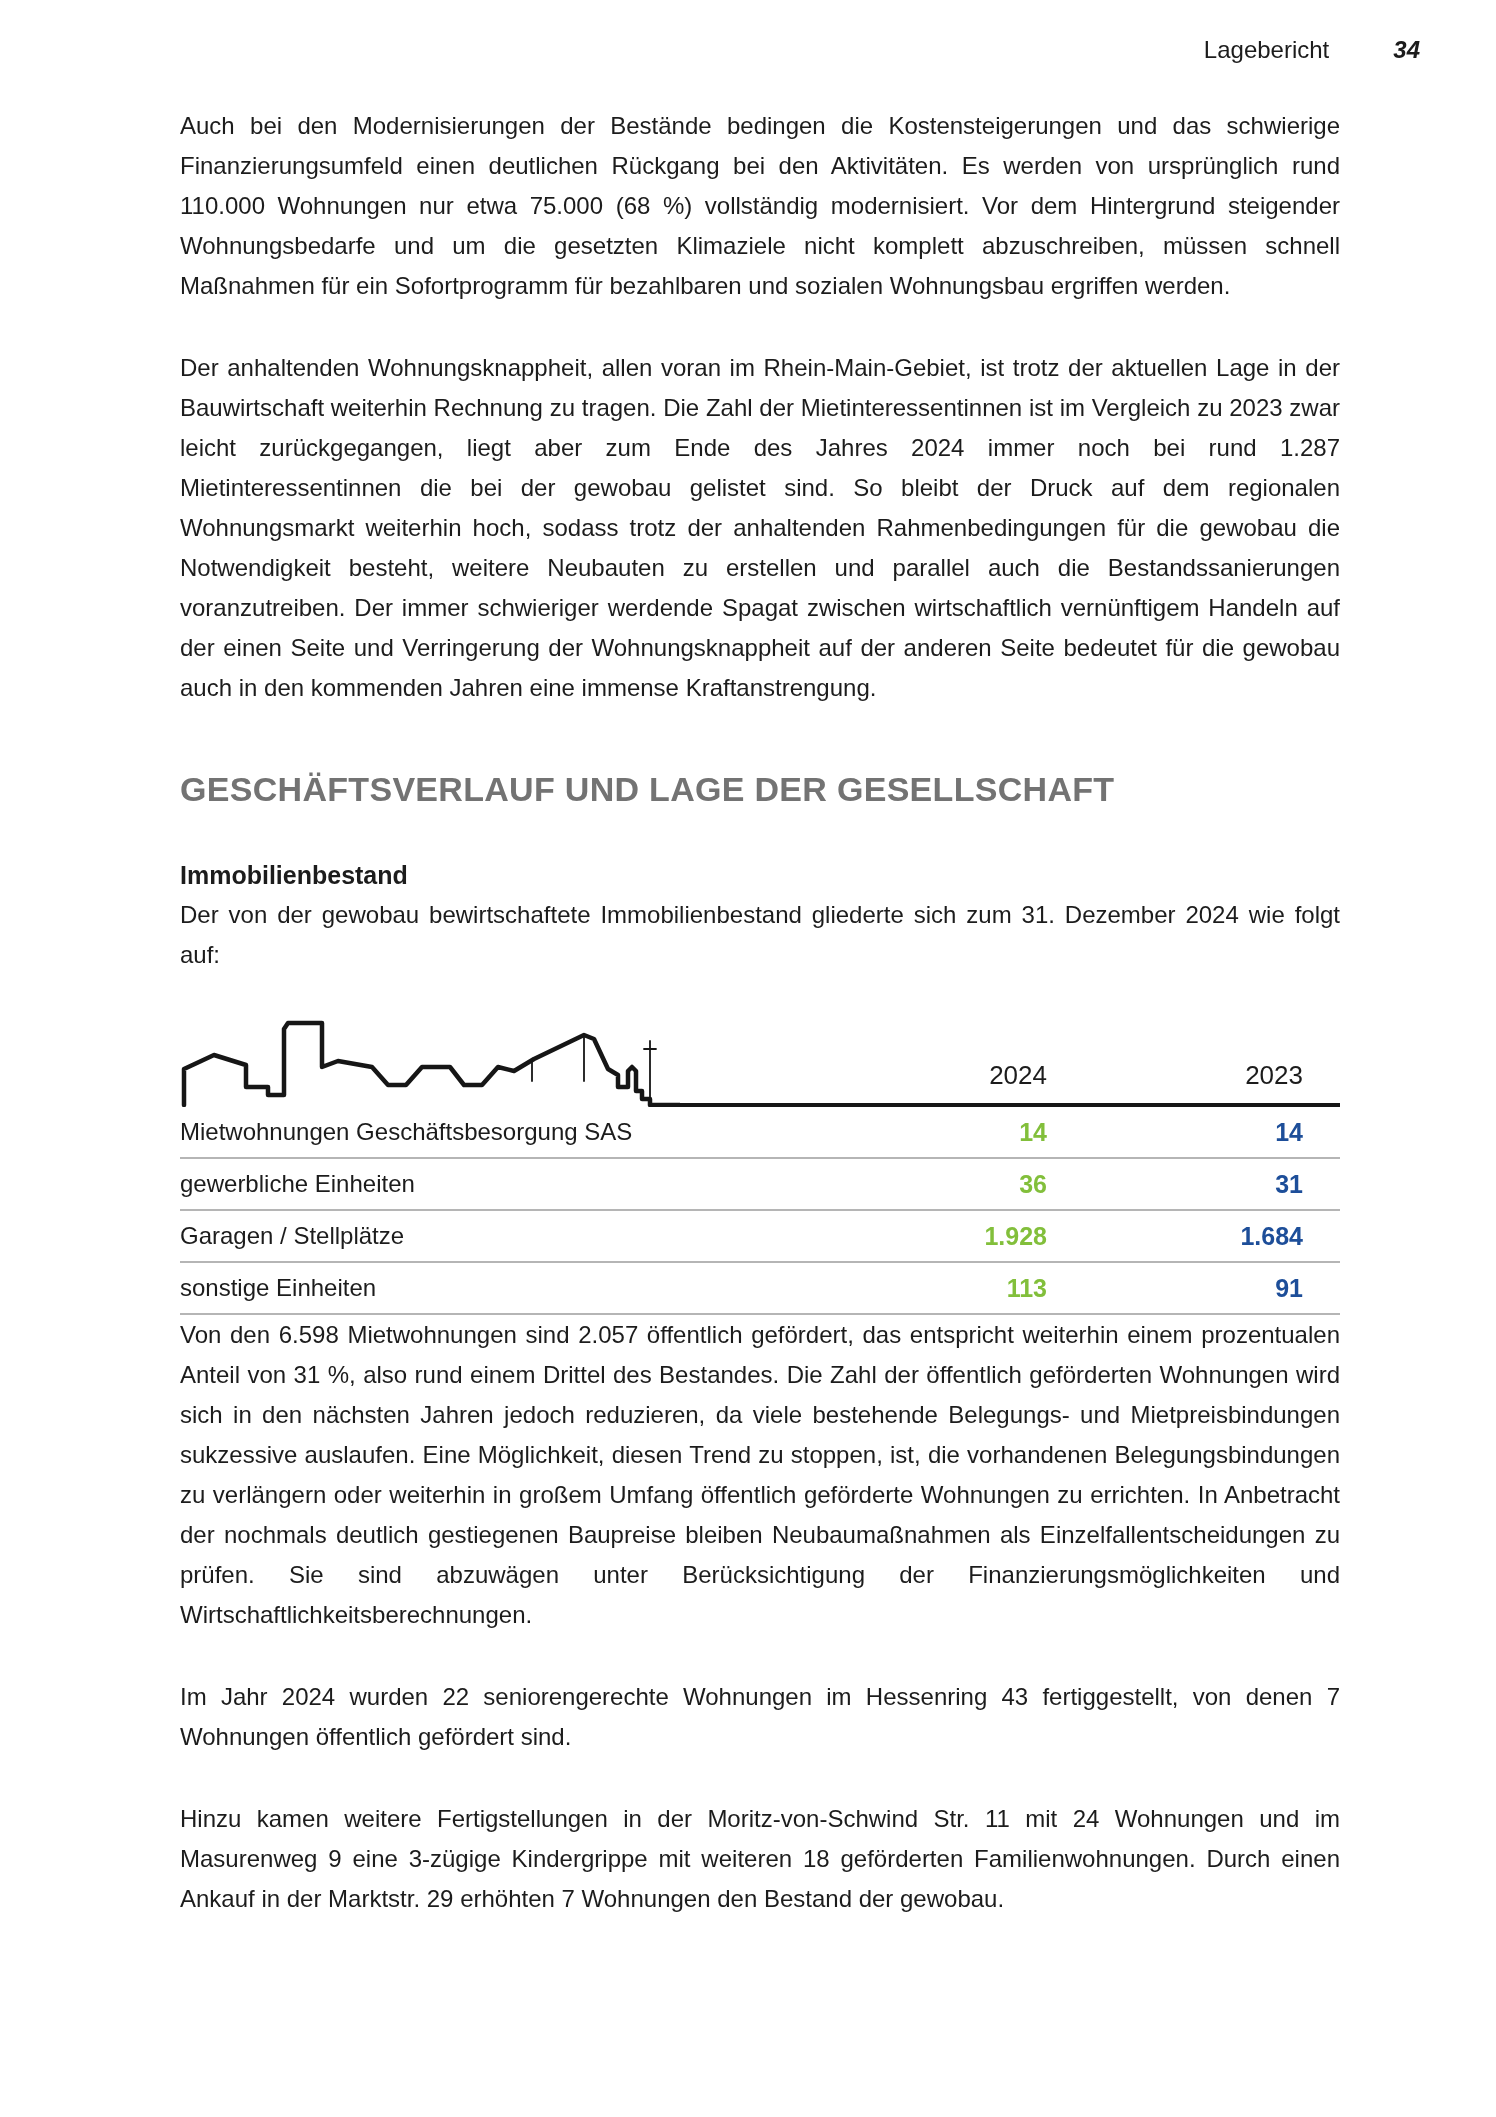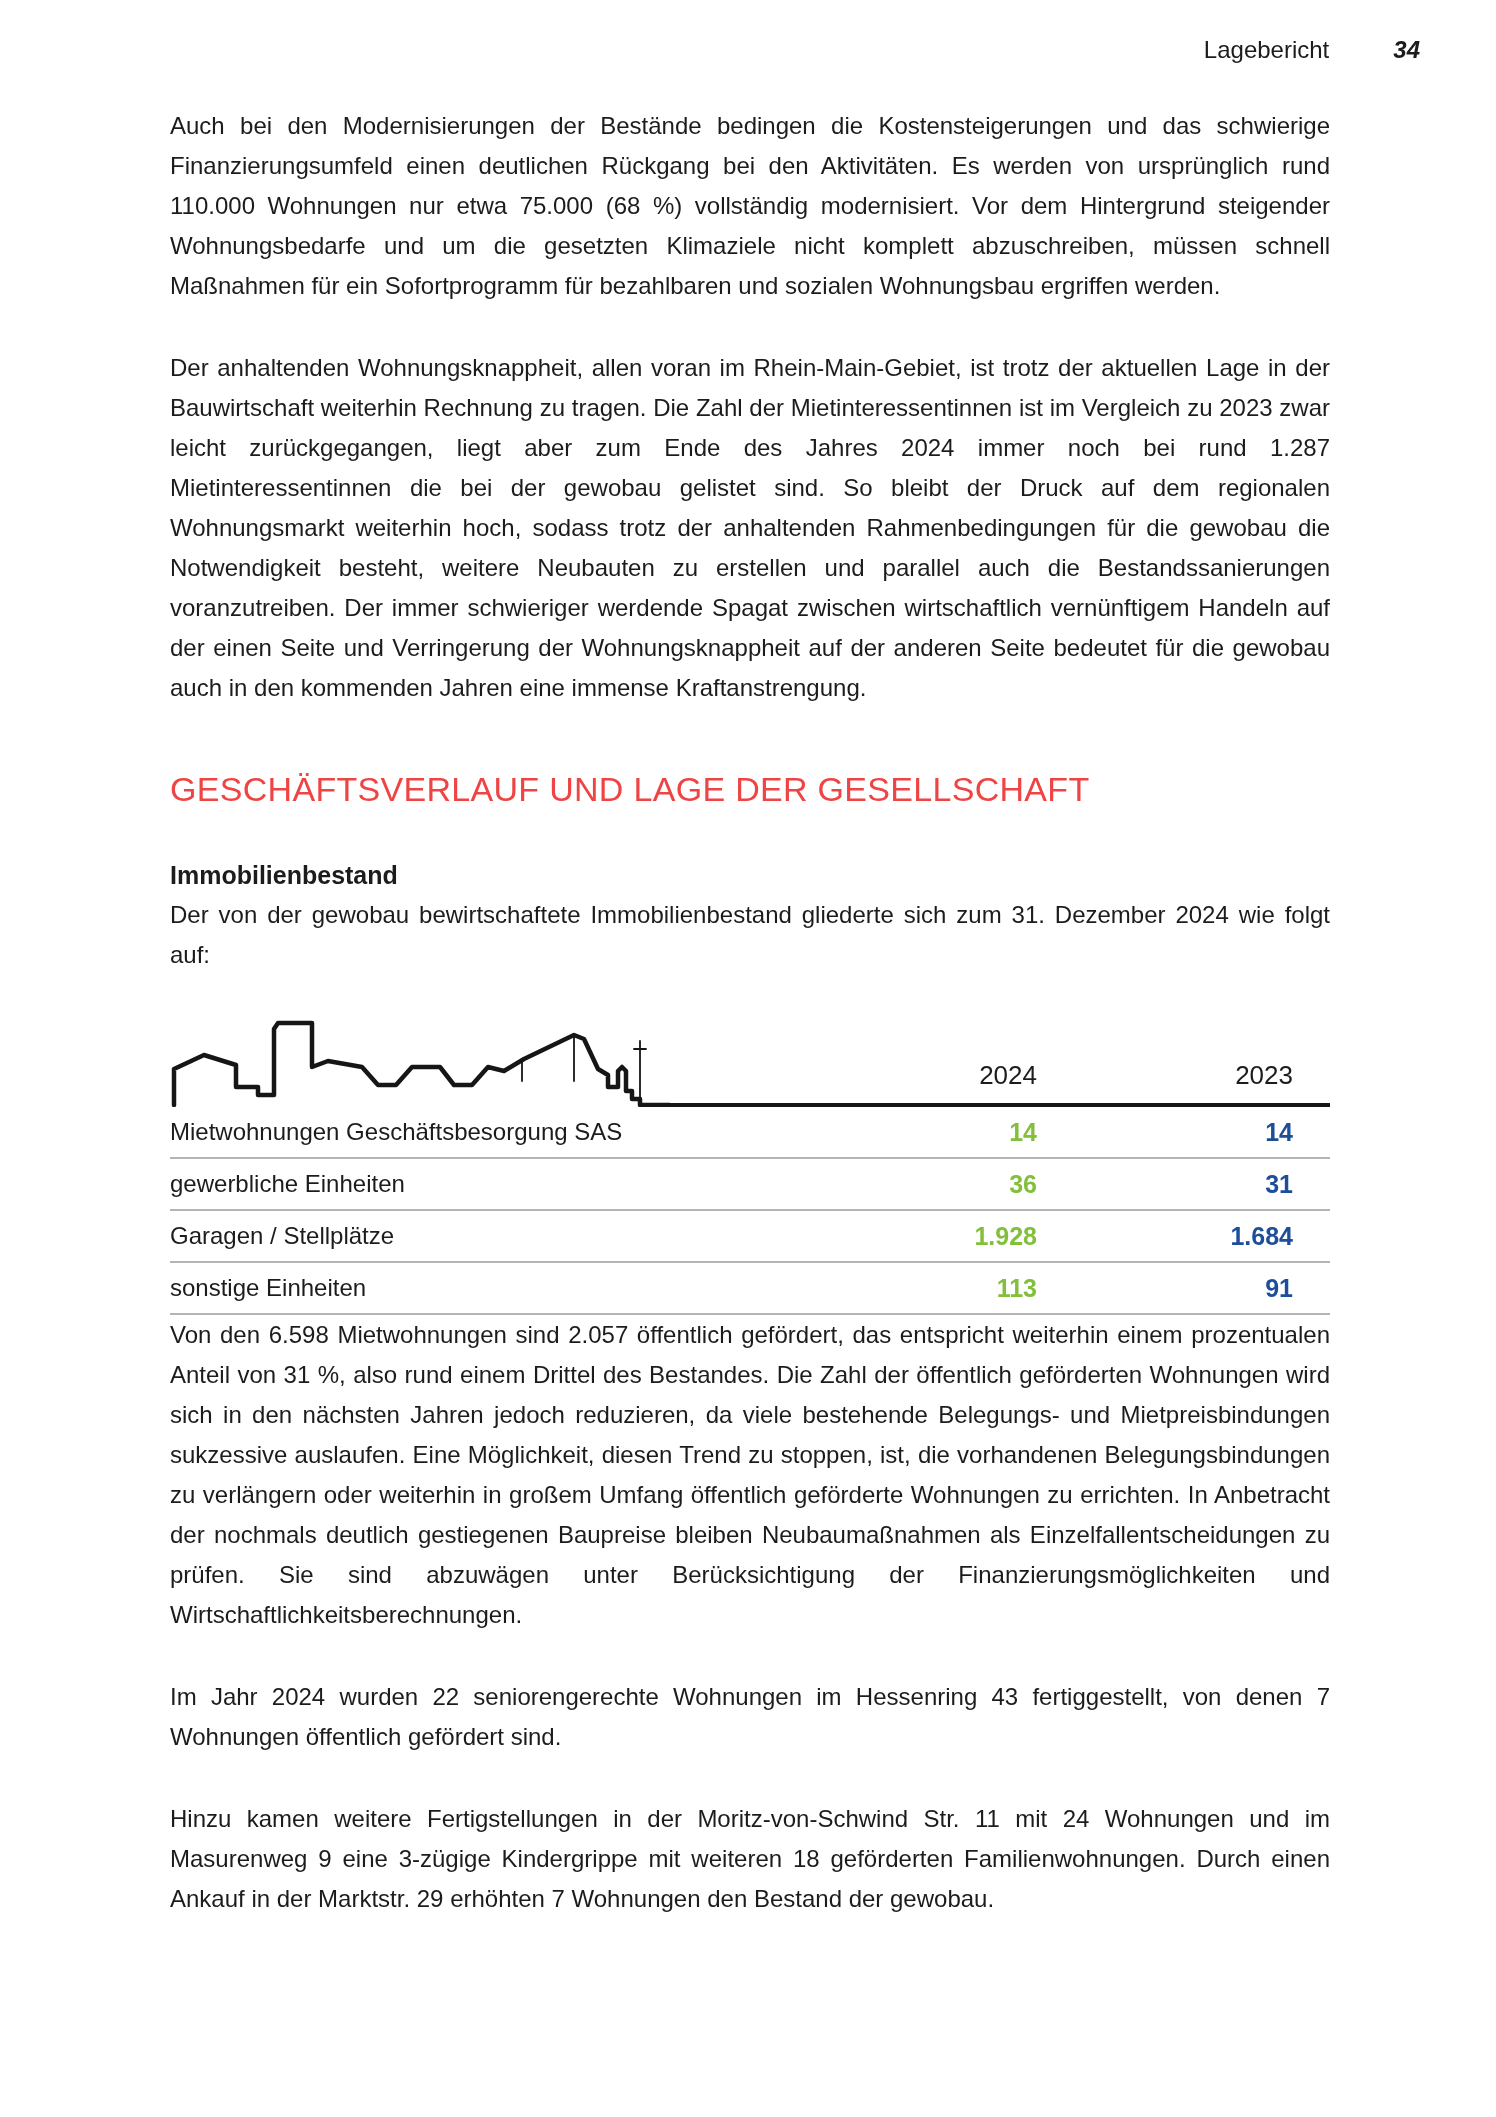--- a/index.html
+++ b/index.html
@@ -13,29 +13,29 @@
     overflow:hidden;
   }
   .pagehead{
     position:absolute;top:36px;right:76px;
     font-size:24px;line-height:28px;
     display:flex;align-items:baseline;
   }
   .pagehead .section{color:#1c1c1c;}
   .pagehead .num{font-weight:700;margin-left:64px;font-style:italic;}
   .content{
-    position:absolute;left:170px;top:106px;width:1160px;
+    position:absolute;left:180px;top:106px;width:1160px;
   }
   p.body{
     font-size:24px;line-height:40px;text-align:justify;
     margin:0 0 42px 0;
   }
   .h1{
-    font-size:34px;font-weight:400;letter-spacing:.3px;
-    margin:62px 0 46px 0;color:#ef4444;
+    font-size:34px;font-weight:700;letter-spacing:.3px;
+    margin:62px 0 46px 0;color:#737373;
   }
   .h2{
     font-size:25px;font-weight:700;line-height:40px;margin:0;
   }
   p.intro{margin-bottom:0;}
   
   .immo-table{margin-top:30px;}
   .thead-row{
     position:relative;height:98px;
     display:flex;align-items:flex-end;

